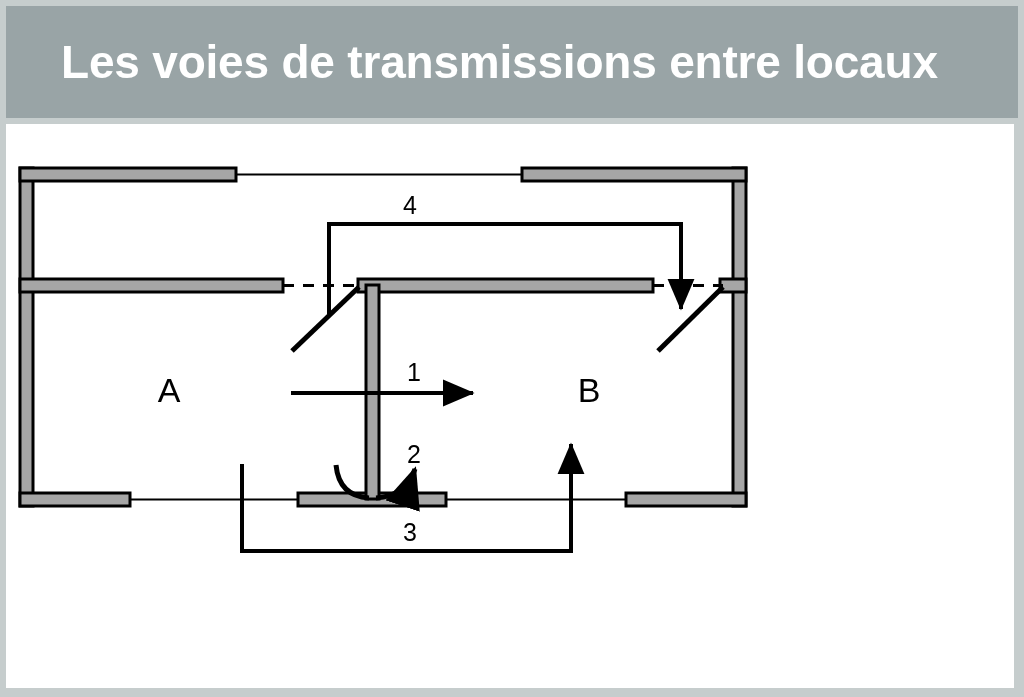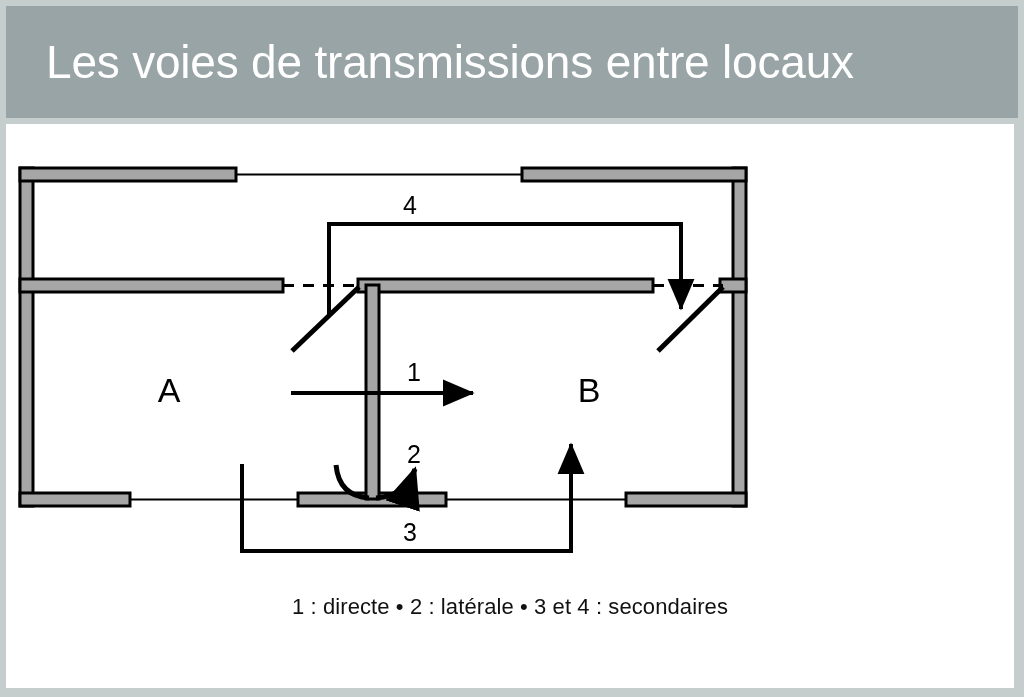--- a/index.html
+++ b/index.html
@@ -21,23 +21,23 @@
     top: 6px;
     width: 1012px;
     height: 112px;
     background: #99a4a6;
     display: flex;
     align-items: center;
   }
   #header-title {
     color: #ffffff;
     font-size: 46px;
-    font-weight: normal;
+    font-weight: bold;
     letter-spacing: -0.2px;
-    padding-left: 40px;
+    padding-left: 55px;
     white-space: nowrap;
   }
   #content-area {
     position: absolute;
     left: 6px;
     top: 124px;
     width: 1008px;
     height: 564px;
     background: #ffffff;
   }
@@ -150,16 +150,15 @@
       <g>
         <path d="M 236,340 L 236,427 L 565,427 L 565,320" fill="none" stroke="#000000" stroke-width="4" marker-end="url(#arrowhead)"></path>
         <text class="path-number" x="404" y="417" text-anchor="middle">3</text>
       </g>
 
       <text class="room-label" x="163" y="278" text-anchor="middle">A</text>
       <text class="room-label" x="583" y="278" text-anchor="middle">B</text>
 
     </svg>
 
-    <div id="caption">1 : directe • 2 : latérale • 3 et 4 : secondaires</div>
 
   </div>
 </div>
 
 </body></html>

